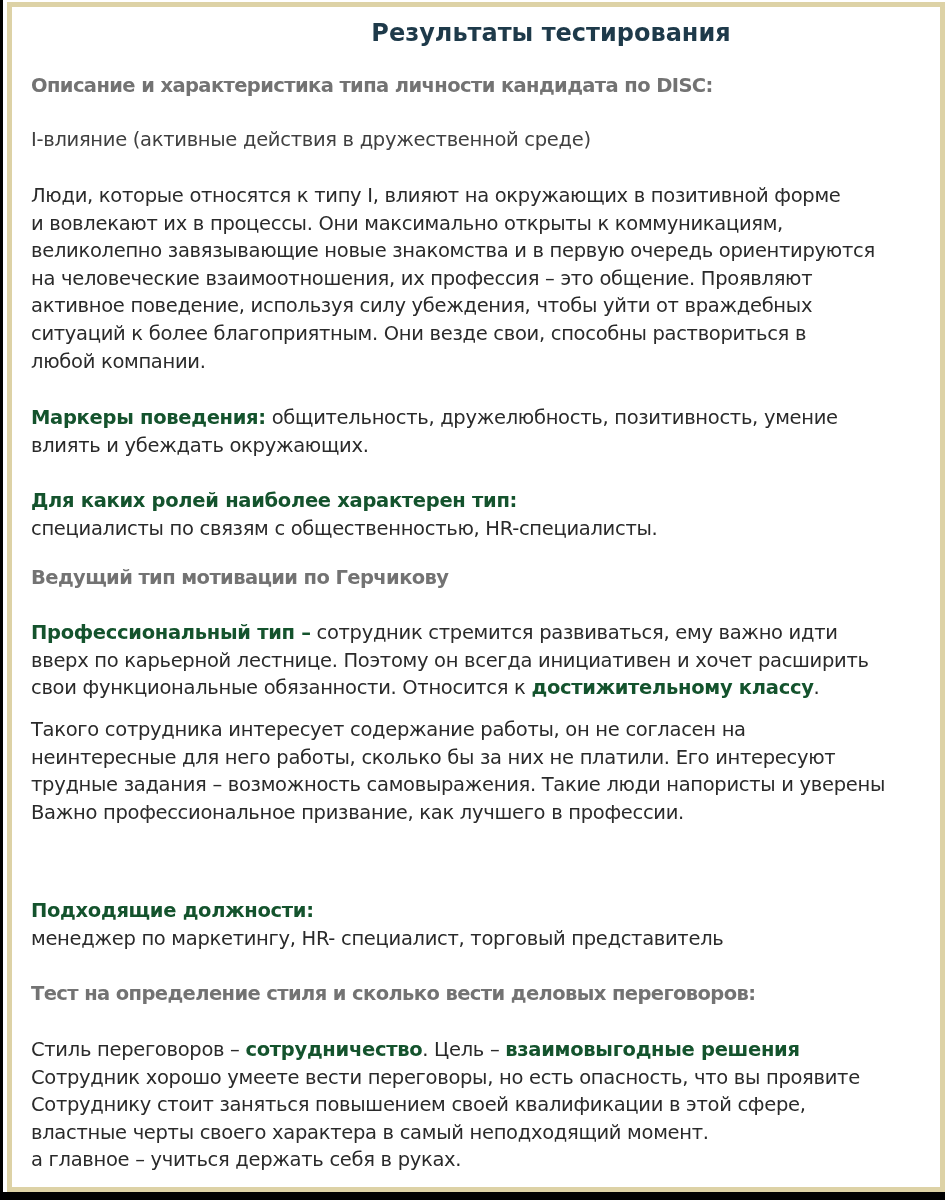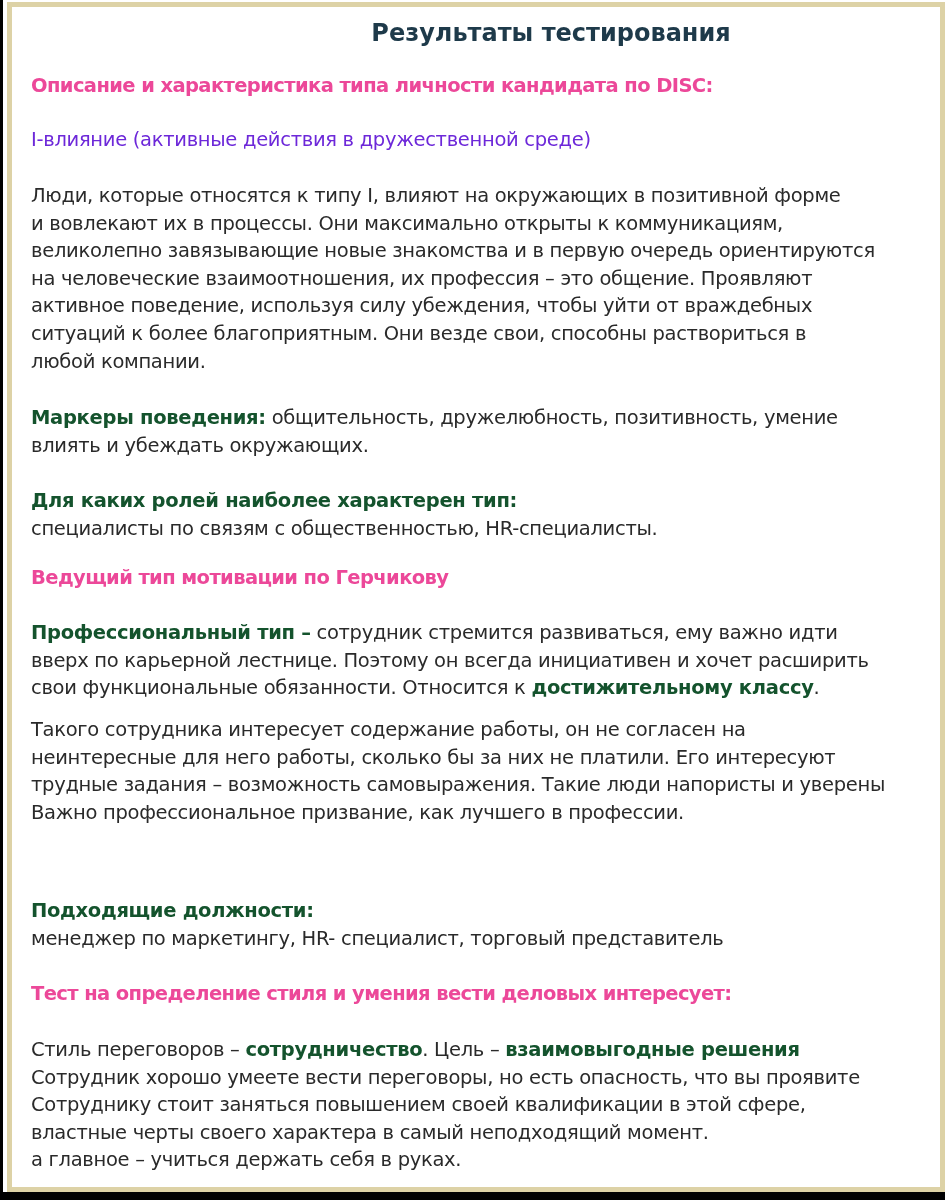--- a/index.html
+++ b/index.html
@@ -15,35 +15,35 @@
   .content {
     position: absolute; left: 28px; top: 0; width: 900px;
     font-family: "DejaVu Sans", sans-serif; color: #1a1a1a;
     font-size: 19.5px; line-height: 27.6px; letter-spacing: -0.3px;
   }
   .title {
     position: absolute; left: 0; width: 900px; top: 20px;
     text-align: center; padding-left: 140px; box-sizing: border-box;
     font-weight: bold; font-size: 24px; color: #1e3a4a; letter-spacing: 0;
   }
-  .h { font-weight: bold; color: #ec4899; font-size: 19.5px; letter-spacing: -0.6px; }
+  .h { font-weight: bold; color: #737373; font-size: 19.5px; letter-spacing: -0.6px; }
   .p { color: #2a2a2a; }
   .b { font-weight: bold; color: #14532d; }
   .abs { position: absolute; left: 0; width: 900px; }
 </style>
 </head>
 <body>
 
 <div class="frame">
   <div class="border-outer"></div>
   <div class="content">
     <div class="title">Результаты тестирования</div>
 
     <div class="abs h" style="top:72px">Описание и характеристика типа личности кандидата по DISC:</div>
-    <div class="abs p" style="top:126px; color:#6d28d9;">I-влияние (активные действия в дружественной среде)</div>
+    <div class="abs p" style="top:126px; color:#404040;">I-влияние (активные действия в дружественной среде)</div>
 
     <div class="abs p" style="top:182px">
       <div>Люди, которые относятся к типу I, влияют на окружающих в позитивной форме</div>
       <div>и вовлекают их в процессы. Они максимально открыты к коммуникациям,</div>
       <div>великолепно завязывающие новые знакомства и в первую очередь ориентируются</div>
       <div>на человеческие взаимоотношения, их профессия – это общение. Проявляют</div>
       <div>активное поведение, используя силу убеждения, чтобы уйти от враждебных</div>
       <div>ситуаций к более благоприятным. Они везде свои, способны раствориться в</div>
       <div>любой компании.</div>
     </div>
@@ -71,21 +71,21 @@
       <div>неинтересные для него работы, сколько бы за них не платили. Его интересуют</div>
       <div>трудные задания – возможность самовыражения. Такие люди напористы и уверены</div>
       <div>Важно профессиональное призвание, как лучшего в профессии.</div>
     </div>
 
     <div class="abs p" style="top:897px">
       <div class="b">Подходящие должности:</div>
       <div>менеджер по маркетингу, HR- специалист, торговый представитель</div>
     </div>
 
-    <div class="abs h" style="top:980px">Тест на определение стиля и умения вести деловых интересует:</div>
+    <div class="abs h" style="top:980px">Тест на определение стиля и сколько вести деловых переговоров:</div>
 
     <div class="abs p" style="top:1036px">
       <div><span>Стиль переговоров – </span><span class="b">сотрудничество</span><span>. Цель – </span><span class="b">взаимовыгодные решения</span></div>
       <div>Сотрудник хорошо умеете вести переговоры, но есть опасность, что вы проявите</div>
       <div>Сотруднику стоит заняться повышением своей квалификации в этой сфере,</div>
       <div>властные черты своего характера в самый неподходящий момент.</div>
       <div>а главное – учиться держать себя в руках.</div>
     </div>
   </div>
 </div>

